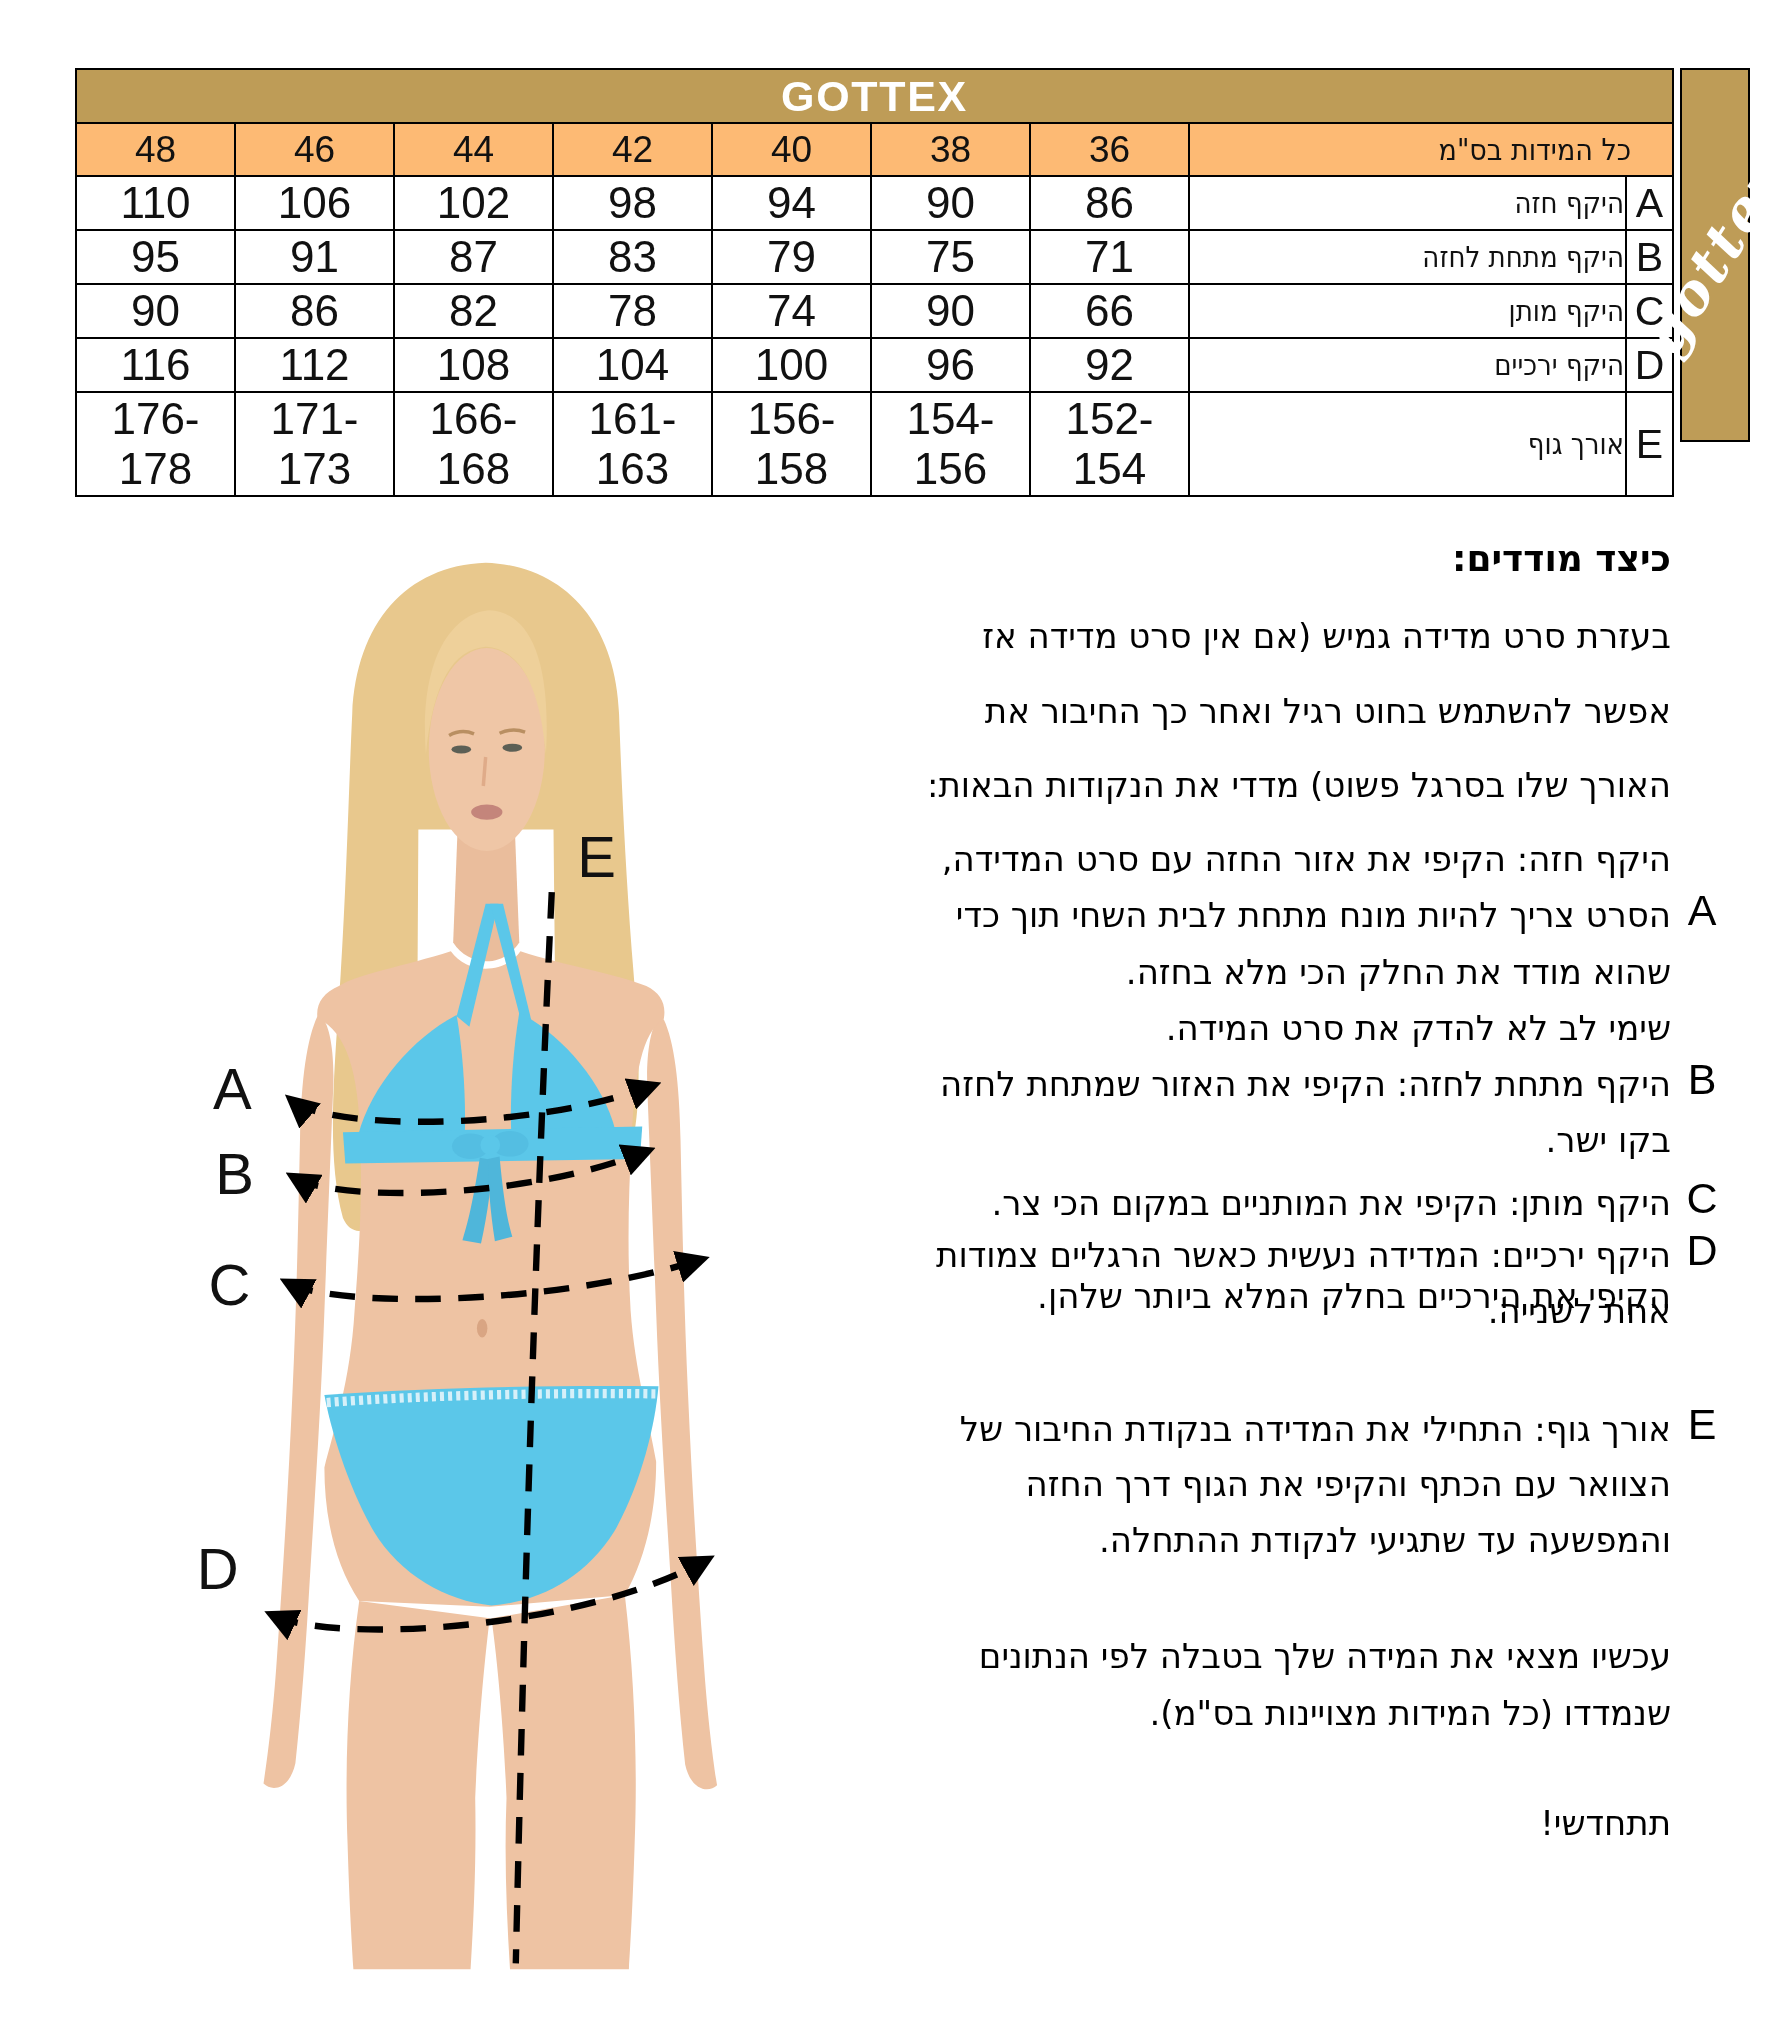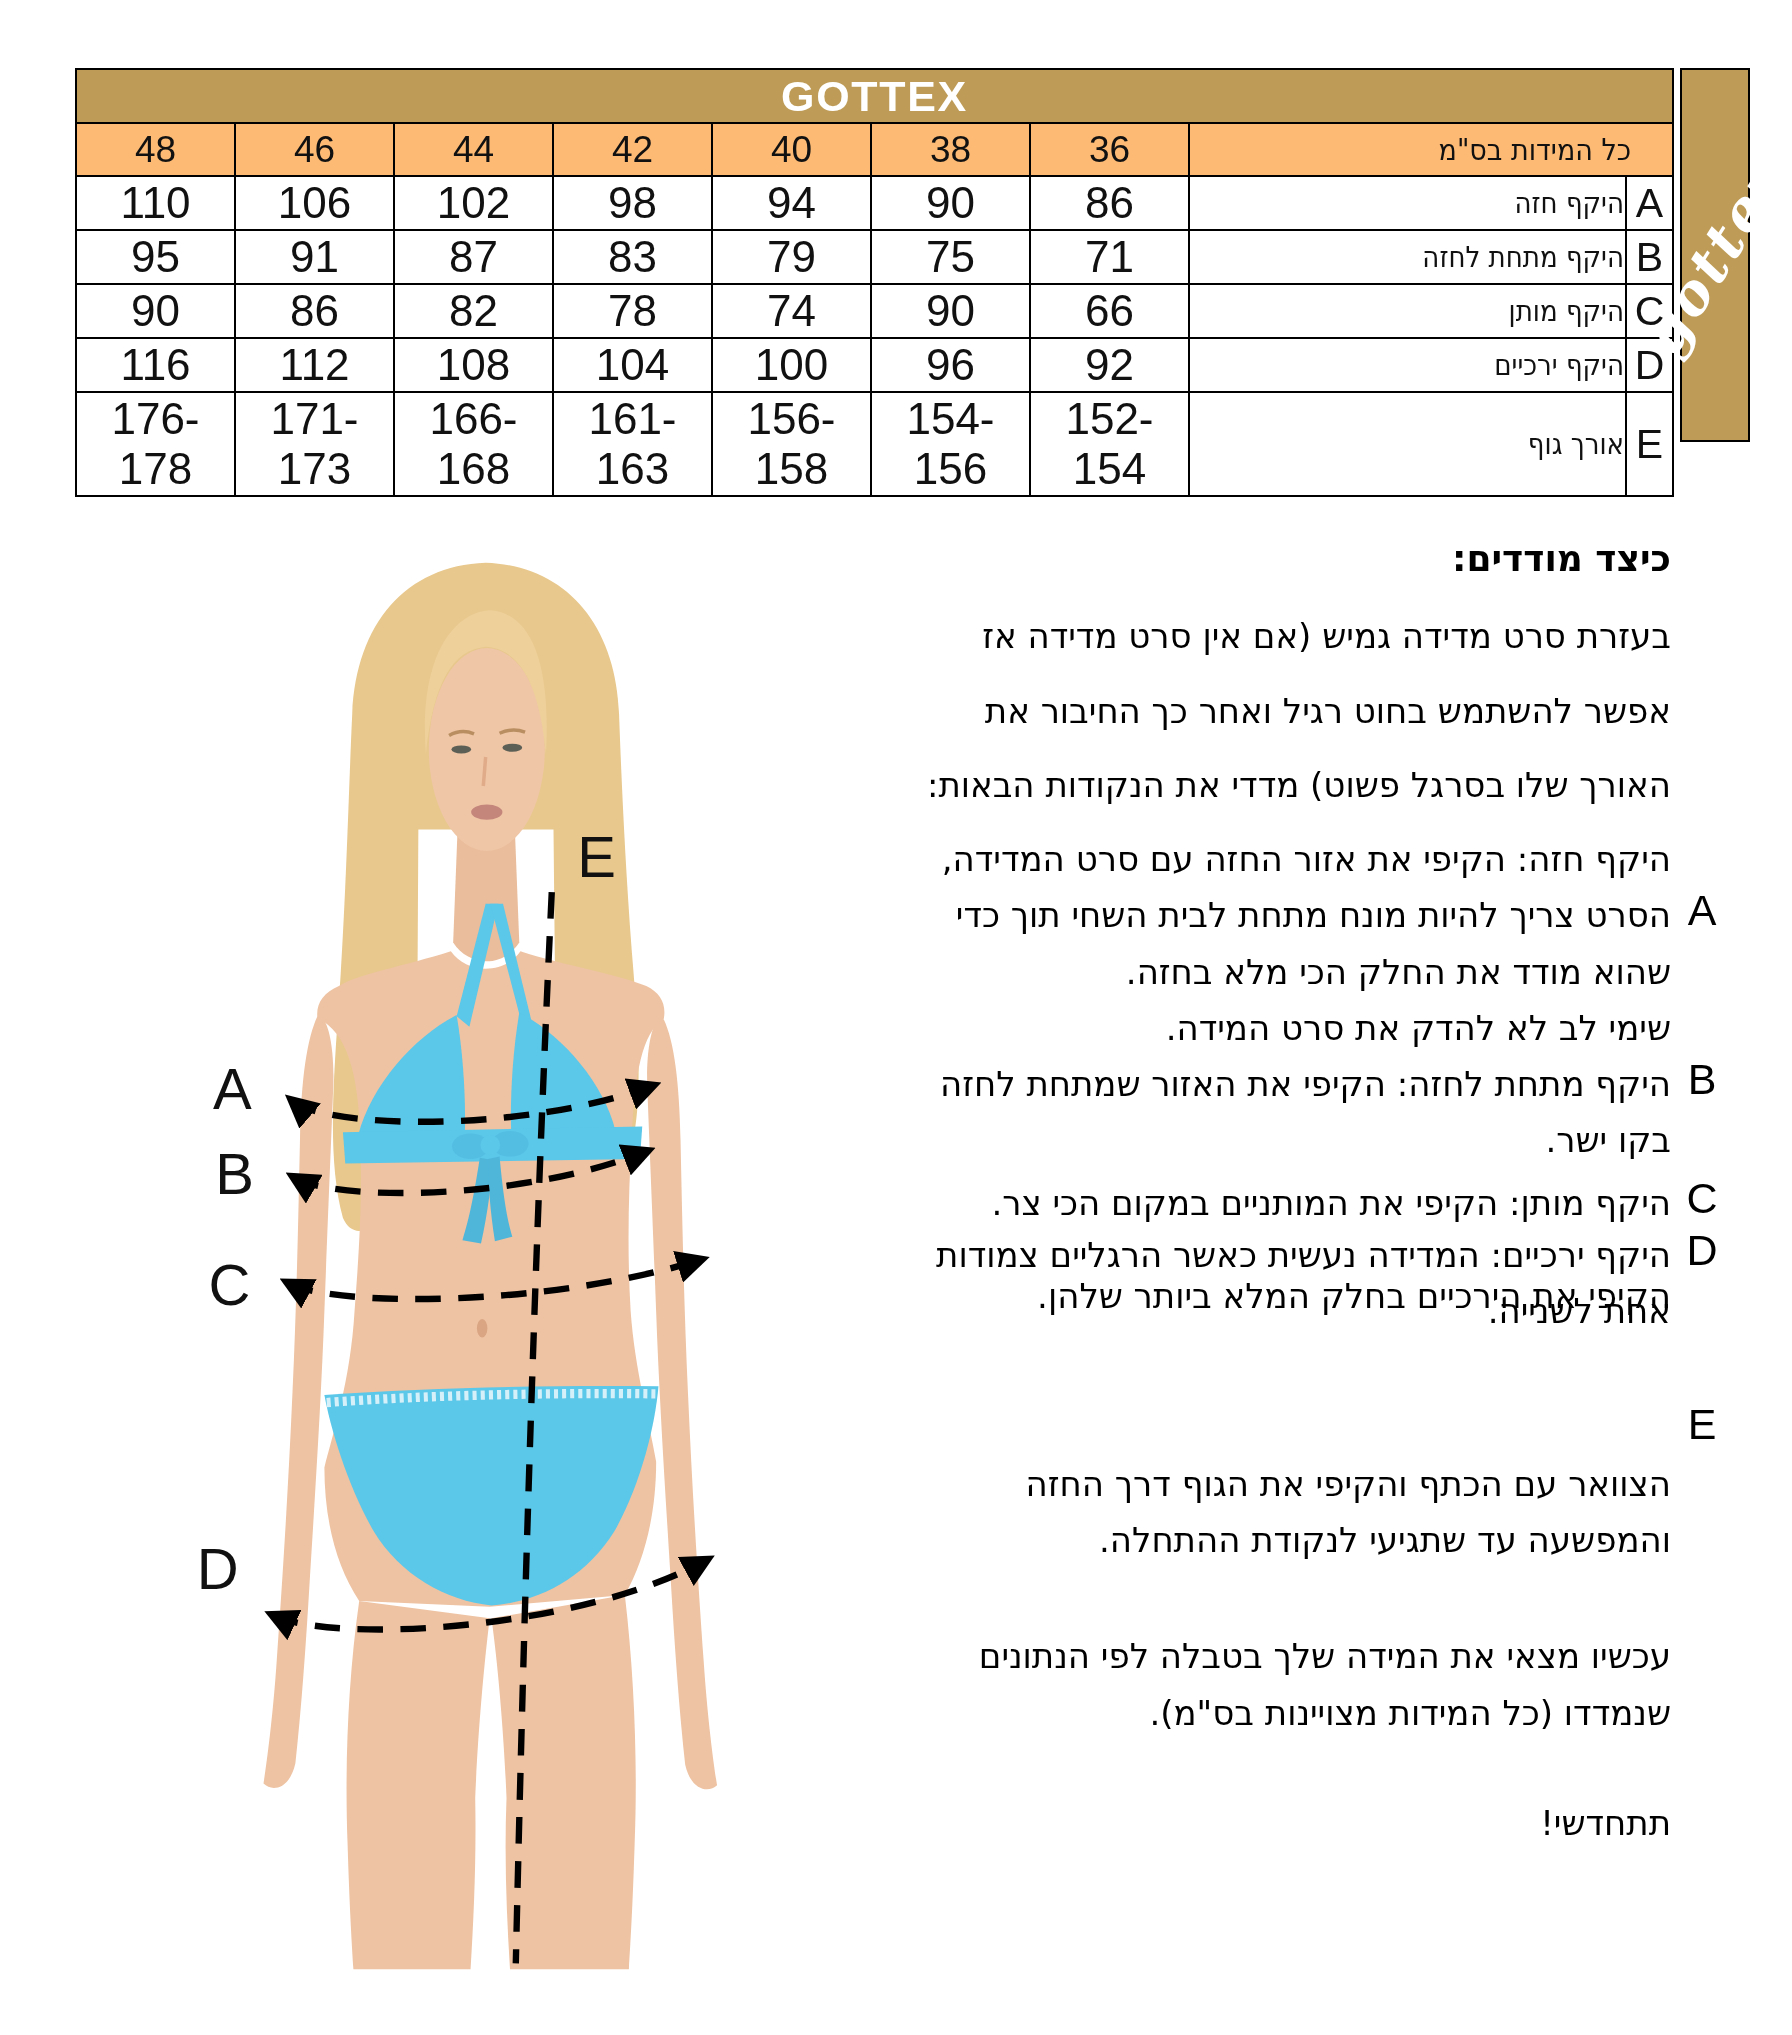--- a/index.html
+++ b/index.html
@@ -266,20 +266,21 @@
     </div>
 
     <div class="txt-line" style="top:1232px">
       <span>היקף ירכיים: המדידה נעשית כאשר הרגליים צמודות</span>
       <span class="item-letter">D</span>
     </div>
     <div class="txt-line" style="top:1288px">אחת לשנייה.</div>
     <div class="txt-line" style="top:1273px">הקיפי את הירכיים בחלק המלא ביותר שלהן.</div>
 
     <div class="txt-line" style="top:1406px">
+      <span>אורך גוף: התחילי את המדידה בנקודת החיבור של</span>
       <span class="item-letter">E</span>
     </div>
     <div class="txt-line" style="top:1461px">הצוואר עם הכתף והקיפי את הגוף דרך החזה</div>
     <div class="txt-line" style="top:1517px">והמפשעה עד שתגיעי לנקודת ההתחלה.</div>
 
     <div class="txt-line" style="top:1633px">עכשיו מצאי את המידה שלך בטבלה לפי הנתונים</div>
     <div class="txt-line" style="top:1690px">שנמדדו (כל המידות מצויינות בס"מ).</div>
 
     <div class="txt-line" style="top:1800px">תתחדשי!</div>
   </div>

